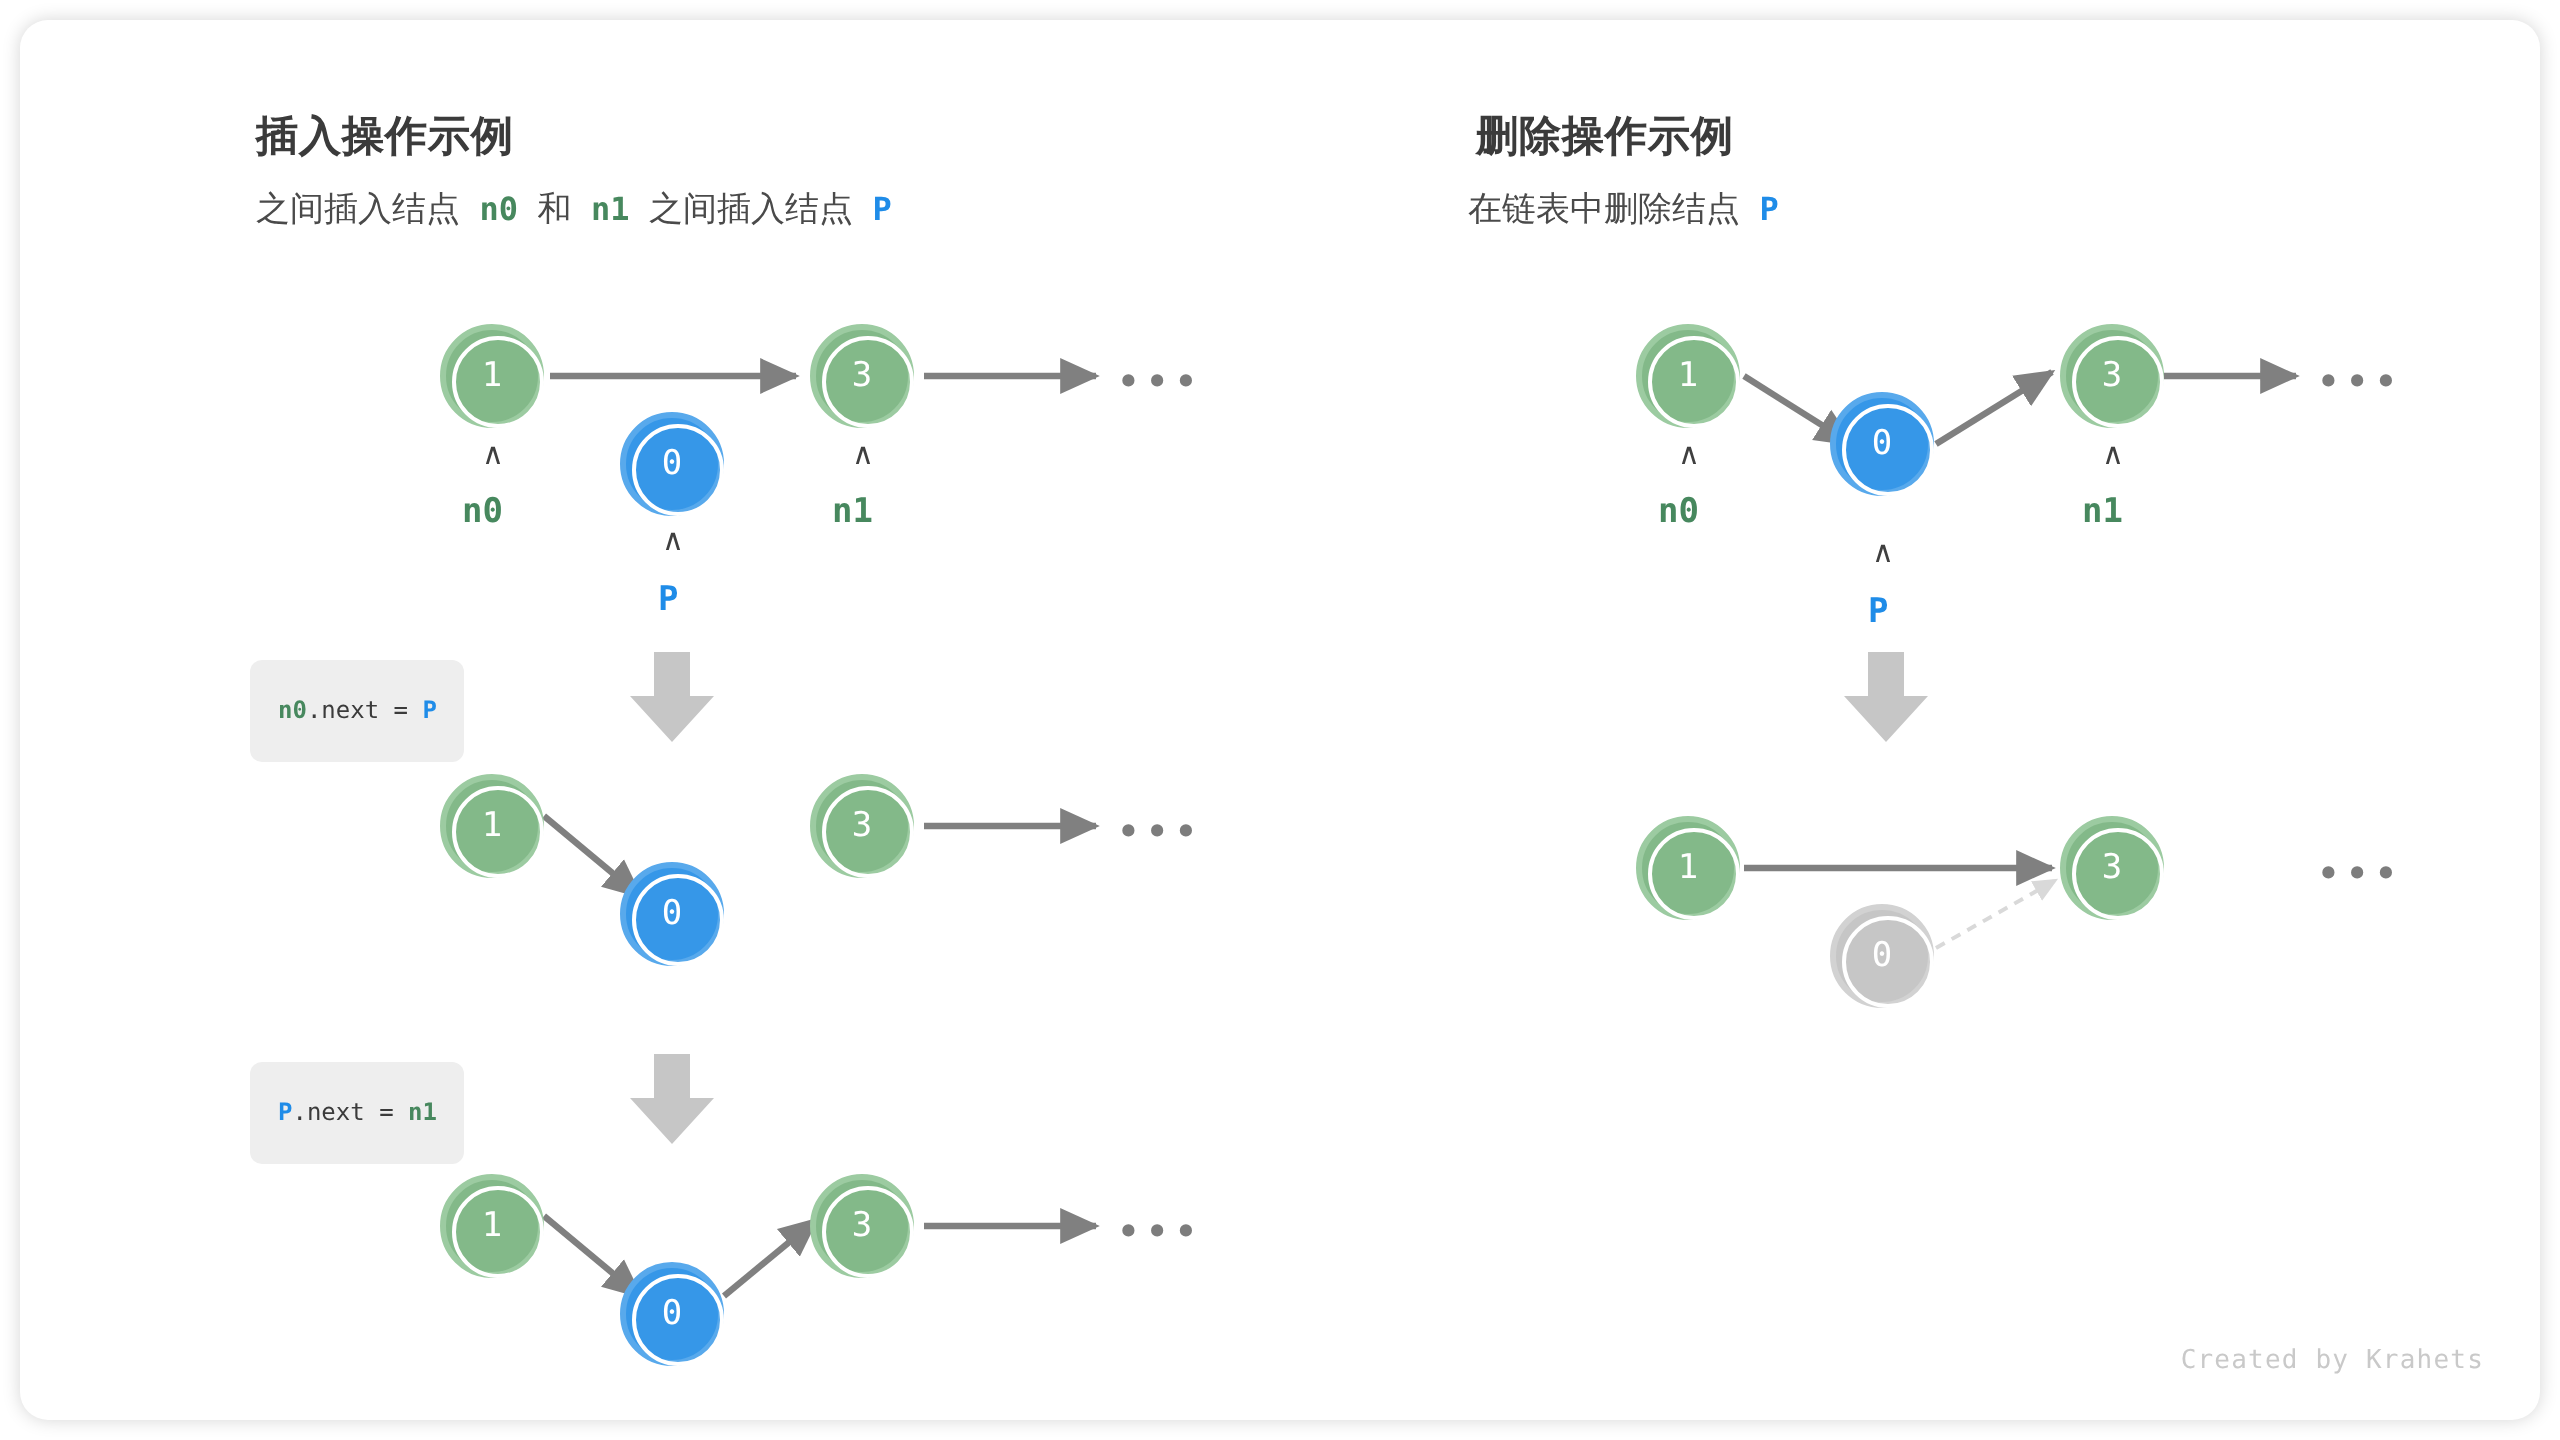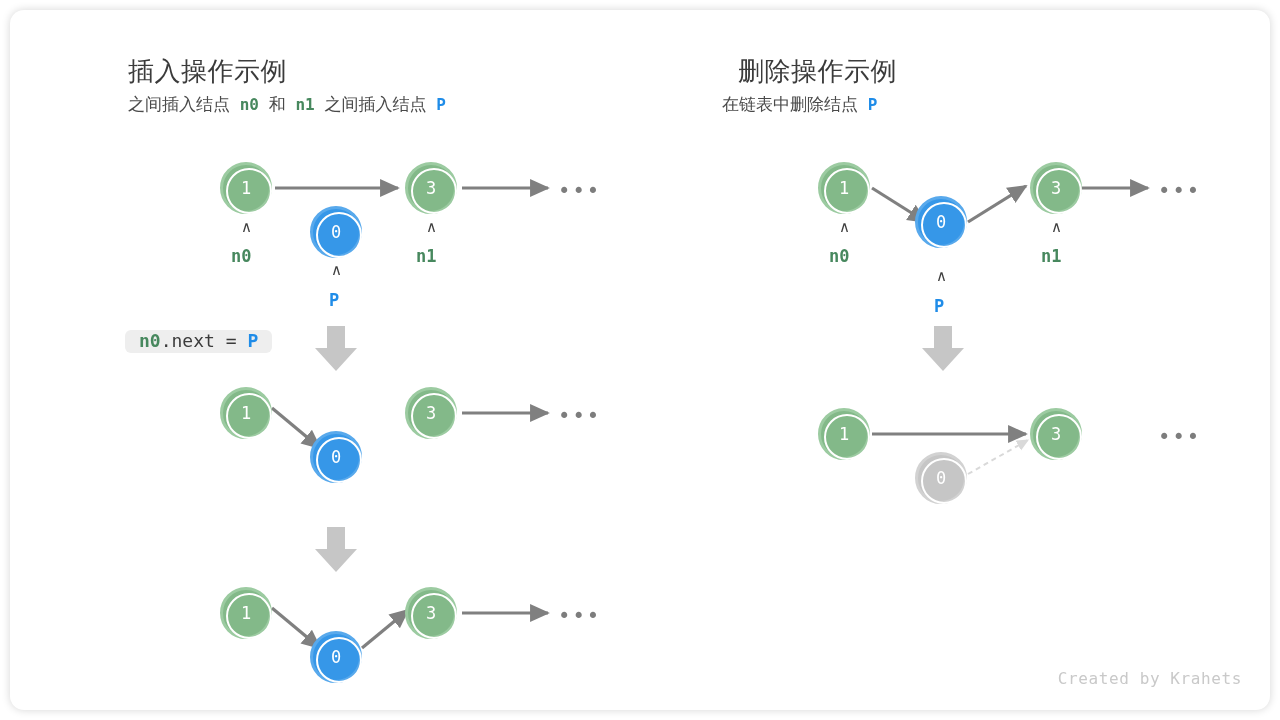--- a/index.html
+++ b/index.html
@@ -23,22 +23,22 @@
     border-radius: 14px;
     box-shadow: 0 0 9px rgba(0,0,0,0.17);
     overflow: hidden;
   }
   .panel { position: absolute; top: 0; height: 700px; }
   .panel-left  { left: 0;    width: 620px; }
   .panel-right { left: 620px; width: 640px; }
 
   .title {
     position: absolute;
-    font-size: 26px;
-    font-weight: normal;
+    font-size: 21px;
+    font-weight: bold;
     color: #3b3b3b;
     letter-spacing: 0.5px;
     white-space: nowrap;
   }
   .subtitle {
     position: absolute;
     font-size: 17px;
     color: #4a4a4a;
     white-space: nowrap;
   }
@@ -110,36 +110,36 @@
     white-space: nowrap;
   }
   .ptr-green { color: #47885e; }
   .ptr-blue  { color: #1f8ce8; }
 
   
   .codebox {
     position: absolute;
     background: #eeeeee;
     border-radius: 6px;
-    padding: 0 14px;
-    font-family: "DejaVu Sans Mono", monospace;
-    font-size: 18px;
+    padding: 18px 14px;
+    font-family: "DejaVu Sans Mono", monospace;
+    font-size: 12px;
     color: #3b3b3b;
     white-space: nowrap;
     line-height: 1.25;
   }
   .codebox b { font-weight: bold; }
   .downarrow { position: absolute; }
 
   .credit {
     position: absolute;
     right: 28px;
     bottom: 22px;
     font-family: "DejaVu Sans Mono", monospace;
-    font-size: 16px;
+    font-size: 13px;
     color: #c9c9c9;
     letter-spacing: 0.6px;
   }
 </style>
 </head>
 <body>
 
 <div class="card">
 
   <div class="panel panel-left">
@@ -208,20 +208,23 @@
         </div>
       <div class="node node-blue" style="left:300px; top:421px;">
         <span>0</span>
         </div>
       <div class="node node-green" style="left:395px; top:377px;">
         <span>3</span>
         </div>
       <div class="dots" style="left:548px; top:396px;">•••</div>
     </div>
 
+    <div class="codebox" style="left:115px; top:521px;">
+      <b class="blue">P</b><span>.next = </span><b class="green">n1</b>
+    </div>
     <svg class="downarrow" style="left:303px; top:515px;" width="46" height="50">
       <path d="M14,2 L32,2 L32,24 L44,24 L23,47 L2,24 L14,24 Z" fill="#c6c6c6"></path>
     </svg>
 
     <div class="stage" style="left:0; top:0;">
       <svg class="wire" width="620" height="720">
         <line x1="262" y1="598" x2="310" y2="638" stroke="#808080" stroke-width="3.2" marker-end="url(#ah)"></line>
         <line x1="352" y1="638" x2="398" y2="600" stroke="#808080" stroke-width="3.2" marker-end="url(#ah)"></line>
         <line x1="452" y1="603" x2="538" y2="603" stroke="#808080" stroke-width="3.2" marker-end="url(#ah)"></line>
       </svg>
@@ -236,21 +239,21 @@
         <span>3</span>
         </div>
       <div class="dots" style="left:548px; top:596px;">•••</div>
     </div>
   </div>
 
   <div class="panel panel-right">
 
     <div class="title" style="left:88px; top:44px;margin-left:20px;">删除操作示例</div>
 
-    <div class="subtitle" style="left:92px; top:83px;">
+    <div class="subtitle" style="left:104px; top:83px;">
       <span>在链表中删除结点</span>
       <span class="mono blue">P</span>
     </div>
 
     <div class="stage" style="left:0; top:0;">
       <svg class="wire" width="640" height="720">
         <line x1="242" y1="178" x2="296" y2="212" stroke="#808080" stroke-width="3.2" marker-end="url(#ah)"></line>
         <line x1="338" y1="212" x2="396" y2="176" stroke="#808080" stroke-width="3.2" marker-end="url(#ah)"></line>
         <line x1="432" y1="178" x2="518" y2="178" stroke="#808080" stroke-width="3.2" marker-end="url(#ah)"></line>
       </svg>

